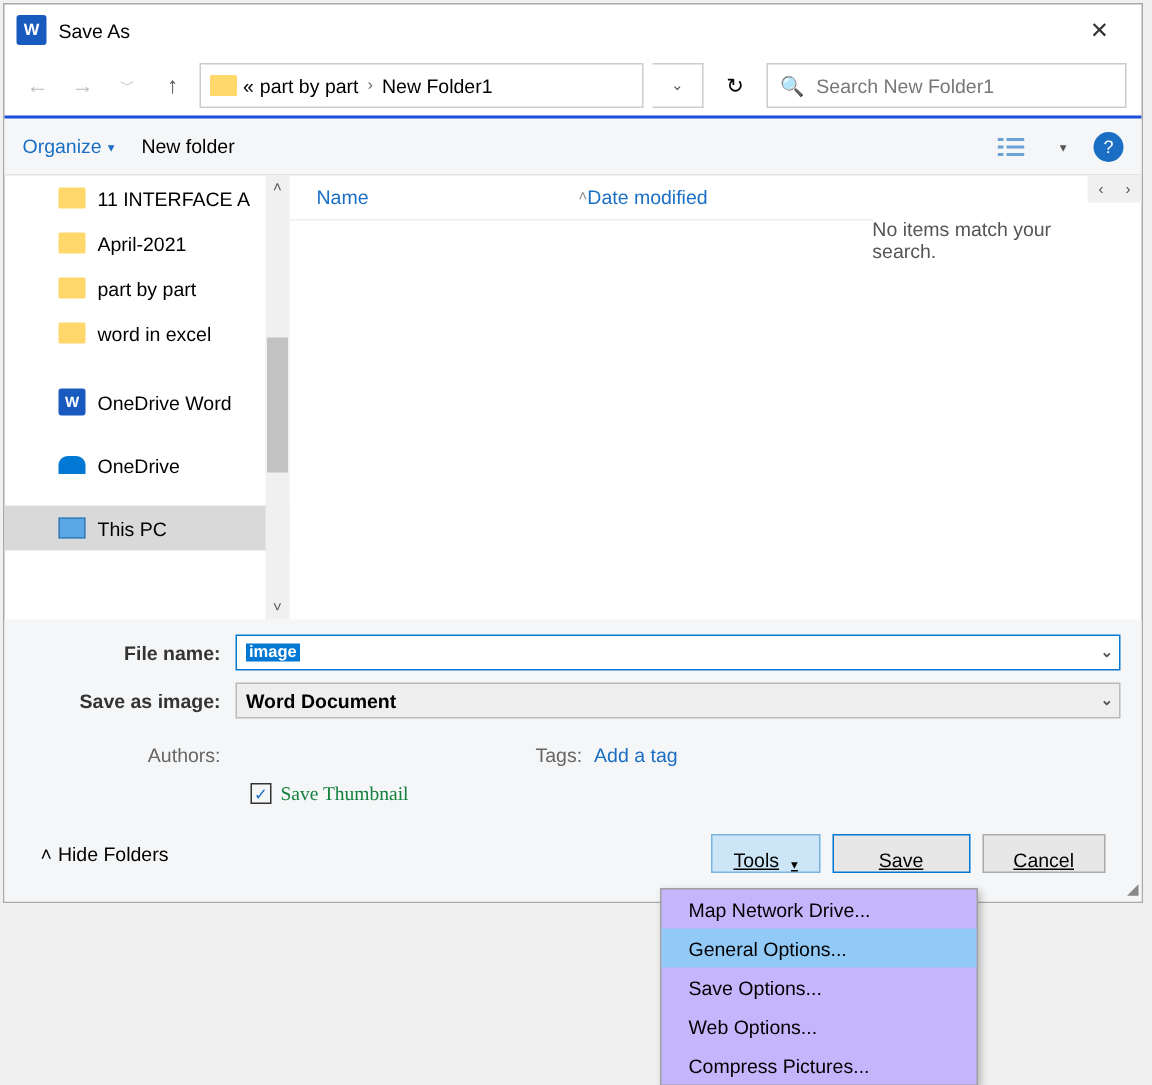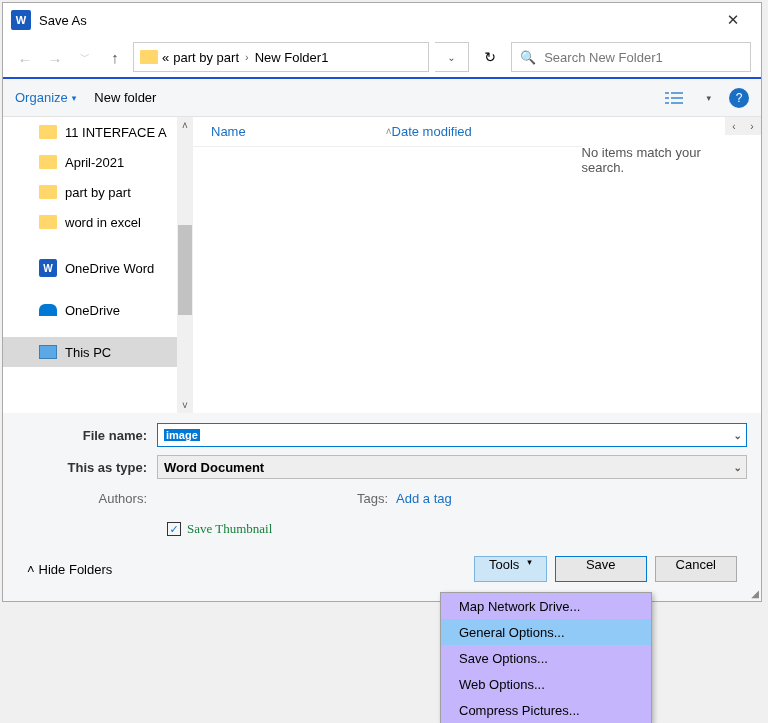--- a/index.html
+++ b/index.html
@@ -45,30 +45,30 @@
   .hscroll .track { flex:1; height:16px; background:#f0f0f0; position:relative; }
   .hscroll .thumb { position:absolute; left:0; top:0; height:16px; width:62%; background:#c2c2c2; }
   .bottom { background:#f5f6f7; padding:8px 14px 10px 14px; font-size:13px; }
   .brow { display:flex; align-items:center; height:28px; margin-bottom:4px;font-weight:bold; }
   .blabel { width:140px; text-align:right; padding-right:10px; color:#333; }
   .bfield { flex:1; height:24px; border:1px solid #8aa9d6; background:#fff; display:flex; align-items:center; padding:0 6px; position:relative; }
   .bfield.sel { border:1px solid #0078d4; }
   .bfield .seltext { background:#0078d4; color:#fff; padding:0 2px; font-size:11px; }
   .bfield .dd { position:absolute; right:4px; color:#555; font-size:10px; }
   .bfield.type { background:#eeeeee; border:1px solid #bcbcbc; }
-  .meta { display:flex; align-items:center; height:26px; margin-top:4px; }
+  .meta { display:flex; align-items:flex-end; height:26px; margin-top:4px; }
   .meta .mlab { width:140px; text-align:right; padding-right:10px; color:#666; }
   .meta .taglab { margin-left:200px; color:#666; padding-right:8px; }
   .meta .tagval { color:#1a6fc4; }
   .thumbrow { display:flex; align-items:center; padding-left:150px; height:36px; gap:6px; }
   .chk { width:14px; height:14px; border:1px solid #333; display:flex; align-items:center; justify-content:center; font-size:11px; color:#1a6fc4; }
   .footer { display:flex; align-items:center; height:44px; padding:0 10px; }
   .hidef { display:flex; align-items:center; gap:4px; font-size:13px; }
   .footer .spacer { flex:1; }
-  .btn { height:26px; border:1px solid #aaa; background:#e7e7e7; font-size:13px; padding:0 20px; display:flex; align-items:flex-start; margin-left:8px; }
+  .btn { height:26px; border:1px solid #aaa; background:#e7e7e7; font-size:13px; padding:0 20px; display:flex; align-items:flex-end; margin-left:8px;text-decoration:underline; }
   .btn.tools { background:#cde6f7; border:1px solid #7ab5e0; padding:0 14px; gap:8px; }
   .btn.save { border:1px solid #0078d4; background:#e7e7e7; padding:0 30px; }
   .menu { position:absolute; left:440px; top:592px; width:212px; background:#c4b5fd; border:1px solid #a0a0a0; box-shadow:2px 2px 5px rgba(0,0,0,0.25); font-size:13px; }
   .mitem { height:26px; display:flex; align-items:center; padding:0 18px; }
   .mitem.hl { background:#91c9f7; }
   .resizer { position:absolute; right:2px; bottom:2px; font-size:10px; color:#888; }
 </style>
 </head>
 <body>
 
@@ -187,21 +187,21 @@
 
   <div class="bottom">
     <div class="brow">
       <div class="blabel">File name:</div>
       <div class="bfield sel">
         <span class="seltext">image</span>
         <span class="dd">⌄</span>
       </div>
     </div>
     <div class="brow">
-      <div class="blabel">This as type:</div>
+      <div class="blabel">Save as image:</div>
       <div class="bfield type">
         <span>Word Document</span>
         <span class="dd">⌄</span>
       </div>
     </div>
     <div class="meta">
       <div class="mlab">Authors:</div>
       <div class="taglab">Tags:</div>
       <div class="tagval">Add a tag</div>
     </div>

